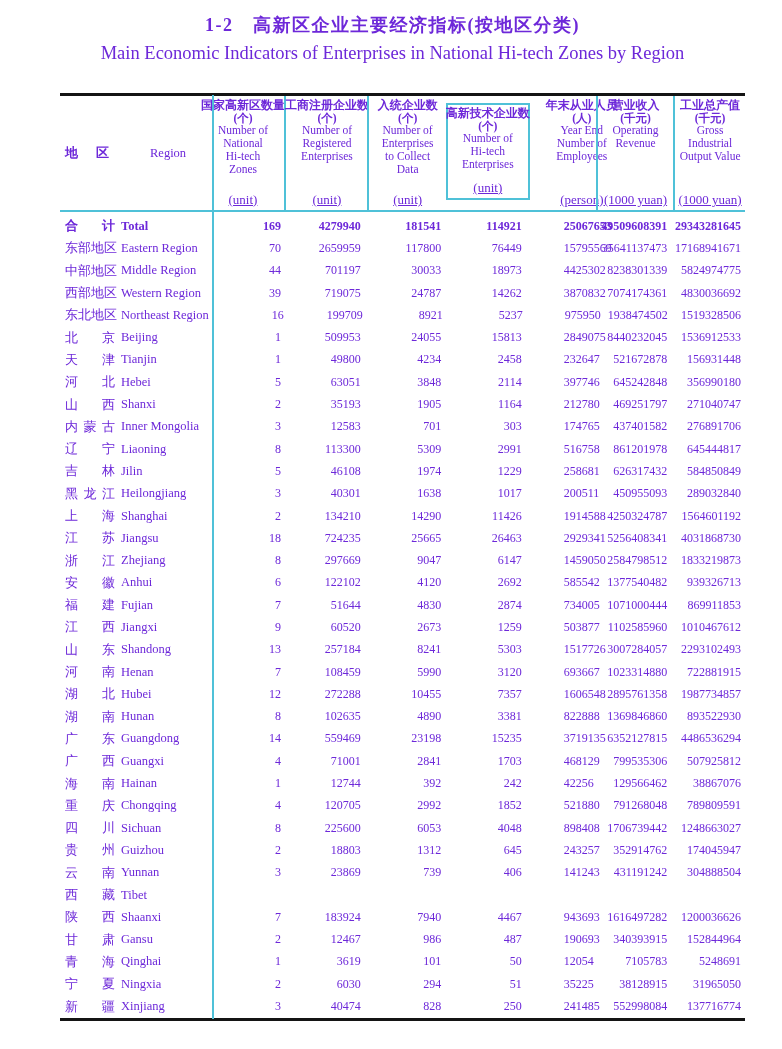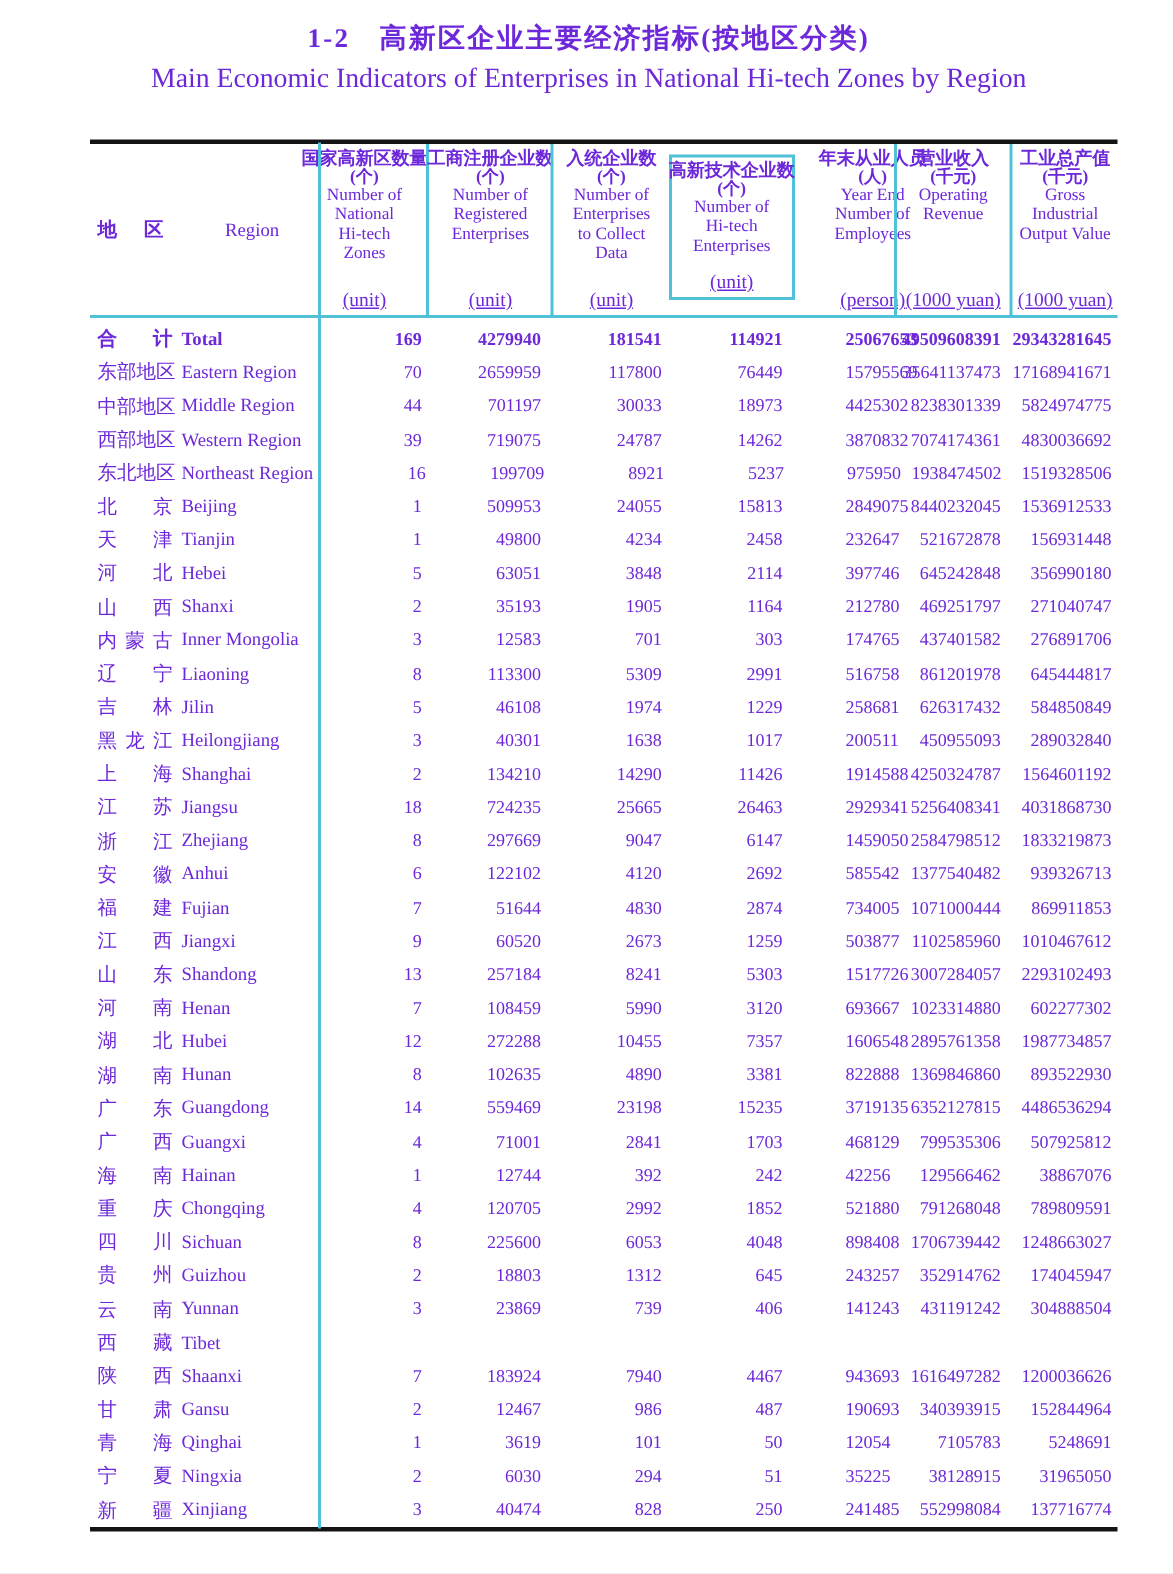--- a/index.html
+++ b/index.html
@@ -508,21 +508,21 @@
               <span>南</span>
             </span>
             <span class="en">Henan</span>
           </div>
           <div class="num w-c1">7</div>
           <div class="num w-c2">108459</div>
           <div class="num w-c3">5990</div>
           <div class="num w-c4">3120</div>
           <div class="num w-c5">693667</div>
           <div class="num w-c6">1023314880</div>
-          <div class="num w-c7">602277302</div>
+          <div class="num w-c7">722881915</div>
         </div>
         <div class="trow">
           <div class="rcell w-region">
             <span class="cn">
               <span>湖</span>
               <span>北</span>
             </span>
             <span class="en">Hubei</span>
           </div>
           <div class="num w-c1">12</div>

